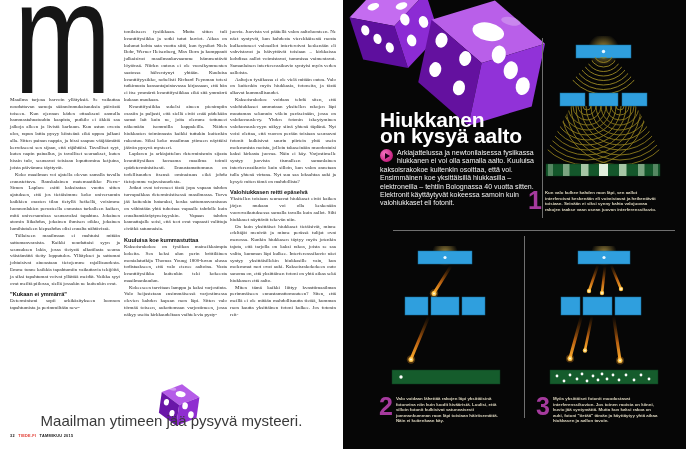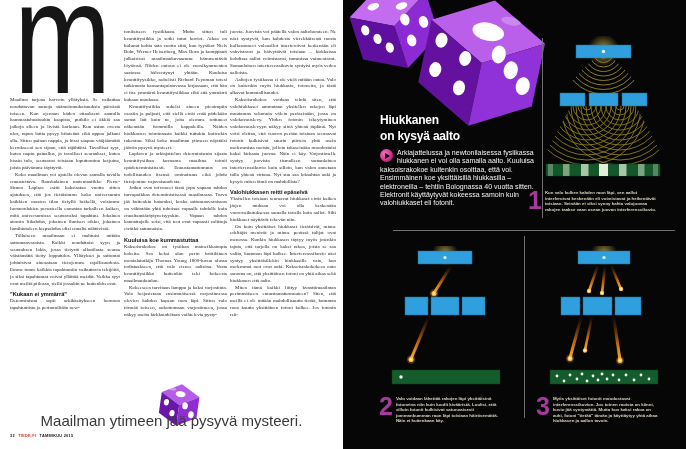--- a/index.html
+++ b/index.html
@@ -16,21 +16,21 @@
   .bp + .bp{text-indent:5px;}
   .ch{margin:4px 0 1px 0;font-family:"Liberation Sans",sans-serif;font-size:5.6px;line-height:6px;font-weight:bold;color:#111;}
   .die-small{position:absolute;left:152px;top:381px;}
   .pullquote{position:absolute;left:20px;top:412px;width:303px;text-align:center;
              font-family:"Liberation Sans",sans-serif;font-size:15px;color:#3a3a3a;}
   .footer{position:absolute;left:10px;top:434px;font-size:3.8px;font-weight:bold;letter-spacing:.3px;color:#111;}
   .footer .brand{color:var(--footer_red,#e03127);margin:0 2px;}
   
   .page-right{position:absolute;left:343px;top:0;width:343px;height:449px;background:var(--dark_bg,#060606);color:#fff;}
   .dice-svg{position:absolute;left:0;top:0;}
-  .rtitle{position:absolute;left:37px;top:112px;margin:0;font-size:12px;line-height:16px;font-weight:bold;color:#fff;letter-spacing:-.2px;}
+  .rtitle{position:absolute;left:37px;top:112px;margin:0;font-size:21px;line-height:16px;font-weight:bold;color:#fff;letter-spacing:-.2px;}
   .intro{position:absolute;left:37px;top:149px;width:160px;font-size:7px;line-height:8.4px;color:#f4f4f4;}
   .intro p{margin:0;}
   .play{width:13px;height:13px;border-radius:50%;
         background:radial-gradient(circle at 35% 35%, #f473c1, #c5217f 70%);
         float:left;margin:0 4px 1px 0;position:relative;}
   .play::after{content:"";position:absolute;left:5px;top:3.5px;
         border-left:5px solid #160016;border-top:3px solid transparent;border-bottom:3px solid transparent;}
   .vrule,.hrule{position:absolute;background:#6f6f6f;}
   .vrule{width:1px;}
   .hrule{height:1px;}

